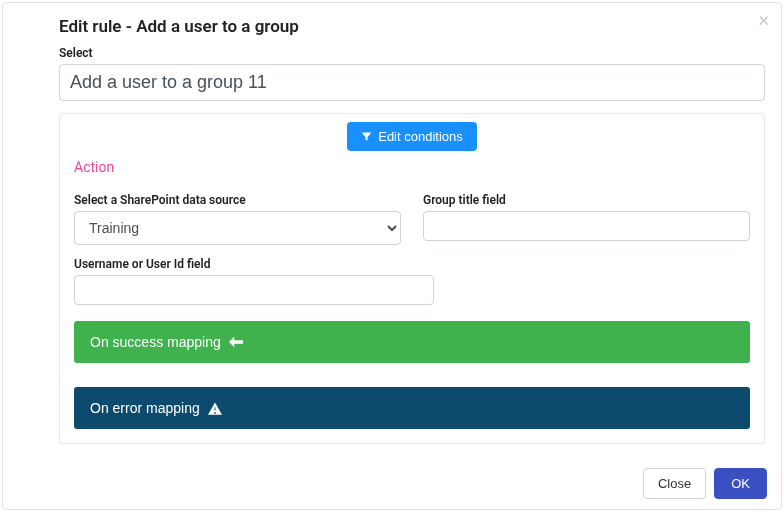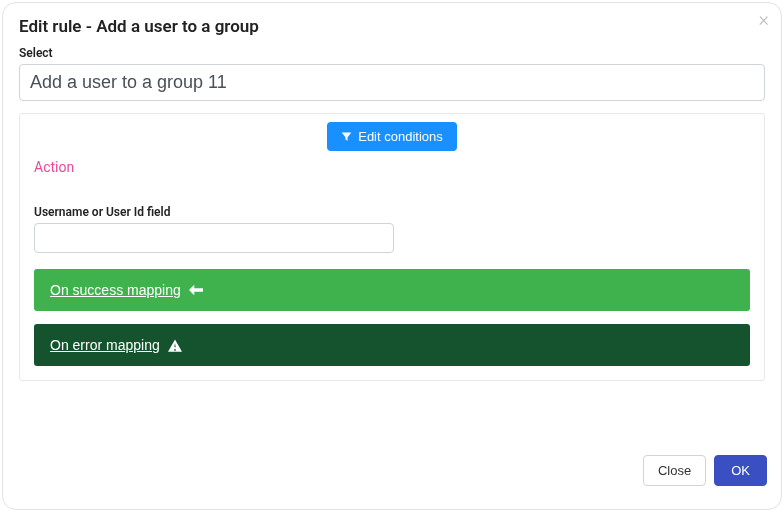--- a/index.html
+++ b/index.html
@@ -8,21 +8,22 @@
       background: #fff;
       width: 784px;
       height: 512px;
       position: relative;
       overflow: hidden;
     }
     .outer-border {
       position: absolute;
       top: 2px; left: 2px; right: 2px; bottom: 2px;
       border: 1px solid #e2e2e2;
-      border-radius: 14px;
+      border-radius: 3px;
+      padding-left: 40px;
     }
     .modal-header {
       padding: 13px 16px 10px 16px;
       position: relative;
     }
     .modal-title {
       font-size: 17px;
       font-weight: 600;
       color: #222;
     }
@@ -125,31 +126,30 @@
       border-radius: 3px;
       color: #fff;
       font-size: 14px;
       font-weight: 400;
       display: flex;
       align-items: center;
       gap: 8px;
       border: none;
       cursor: pointer;
       margin-top: 16px;
-      text-decoration: underline;
     }
     .btn-green { background: #3fb24e; }
-    .btn-red { background: #14532d; margin-top: 13px; }
+    .btn-red { background: #0c4a6e; margin-top: 24px; }
     .icon-arrow, .icon-warn, .icon-filter {
       display: inline-flex;
       align-items: center;
     }
     .footer {
       position: absolute;
-      bottom: 23px;
+      bottom: 10px;
       right: 14px;
       display: flex;
       gap: 8px;
     }
     .btn-close {
       background: #fff;
       border: 1px solid #ced4da;
       color: #333;
       padding: 7px 14px;
       border-radius: 4px;
@@ -192,20 +192,30 @@
                 <path d="M1 2h14l-5.5 7v5l-3-1.5V9L1 2z"></path>
               </svg>
           </span>
           <span>Edit conditions</span>
         </button>
       </div>
 
       <div class="action-heading">Action</div>
 
       <div class="row">
+        <div class="col">
+          <label class="label">Select a SharePoint data source</label>
+          <select class="select">
+            <option>Training</option>
+          </select>
+        </div>
+        <div class="col">
+          <label class="label">Group title field</label>
+          <input type="text" class="small-input" style="max-width: none;" value="">
+        </div>
       </div>
 
       <div class="row" style="margin-bottom:0">
         <div class="col" style="flex:0 0 360px">
           <label class="label">Username or User Id field</label>
           <input type="text" class="small-input" value="" style="">
         </div>
       </div>
 
       <button class="mapping-btn btn-green">

